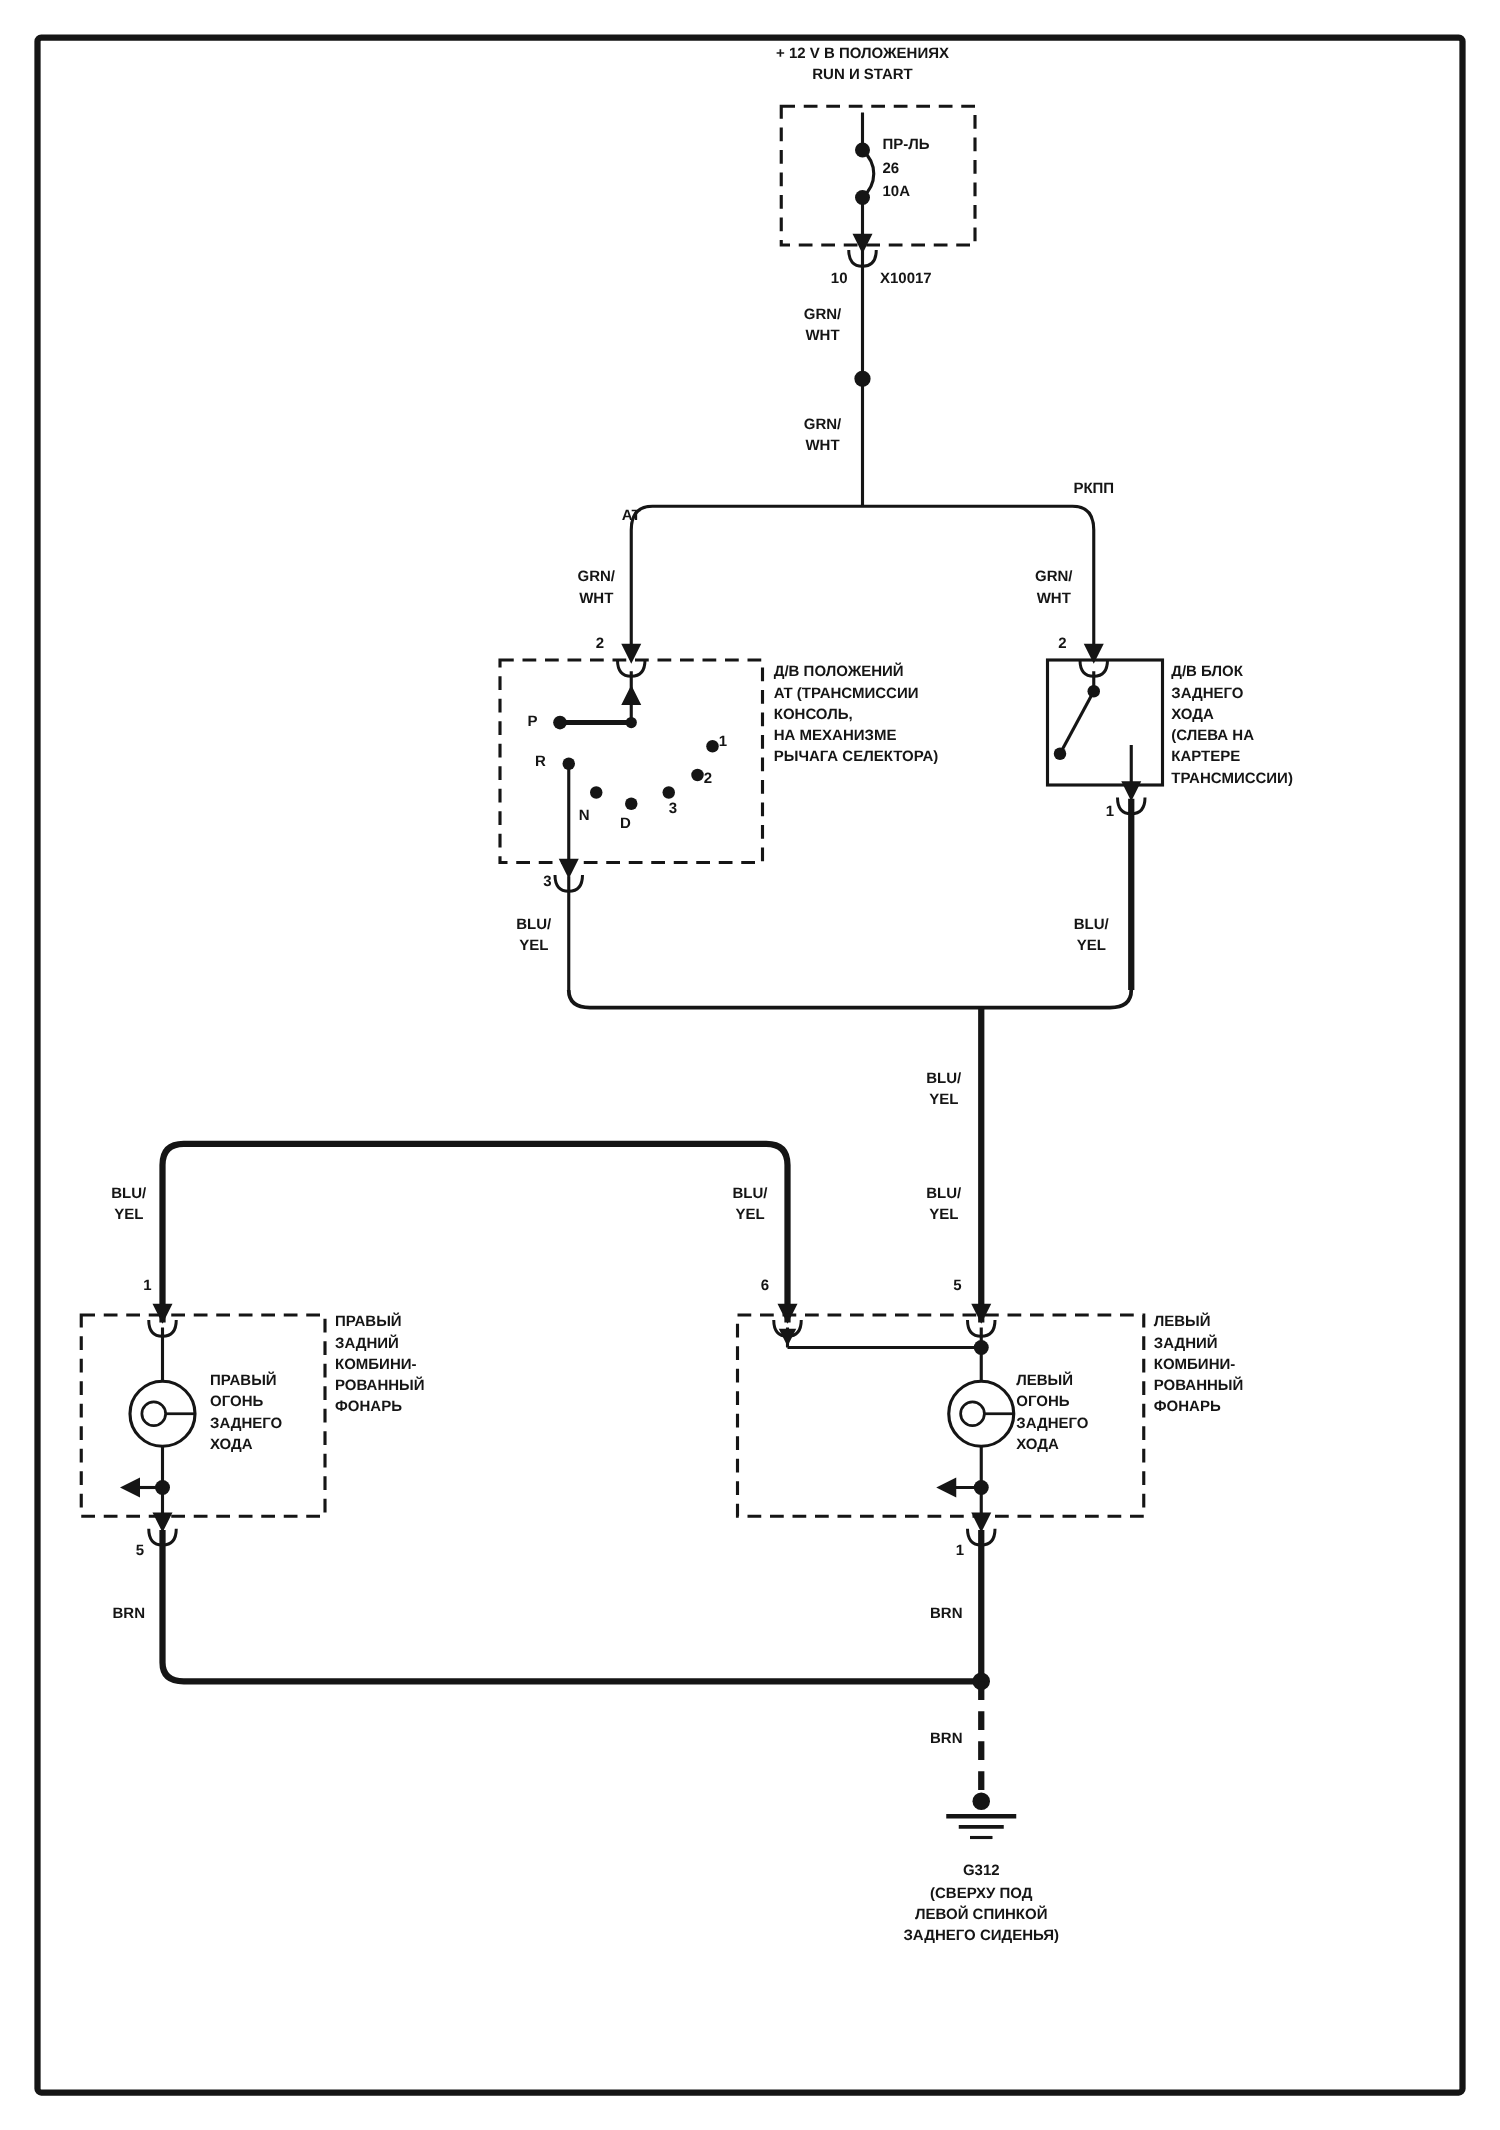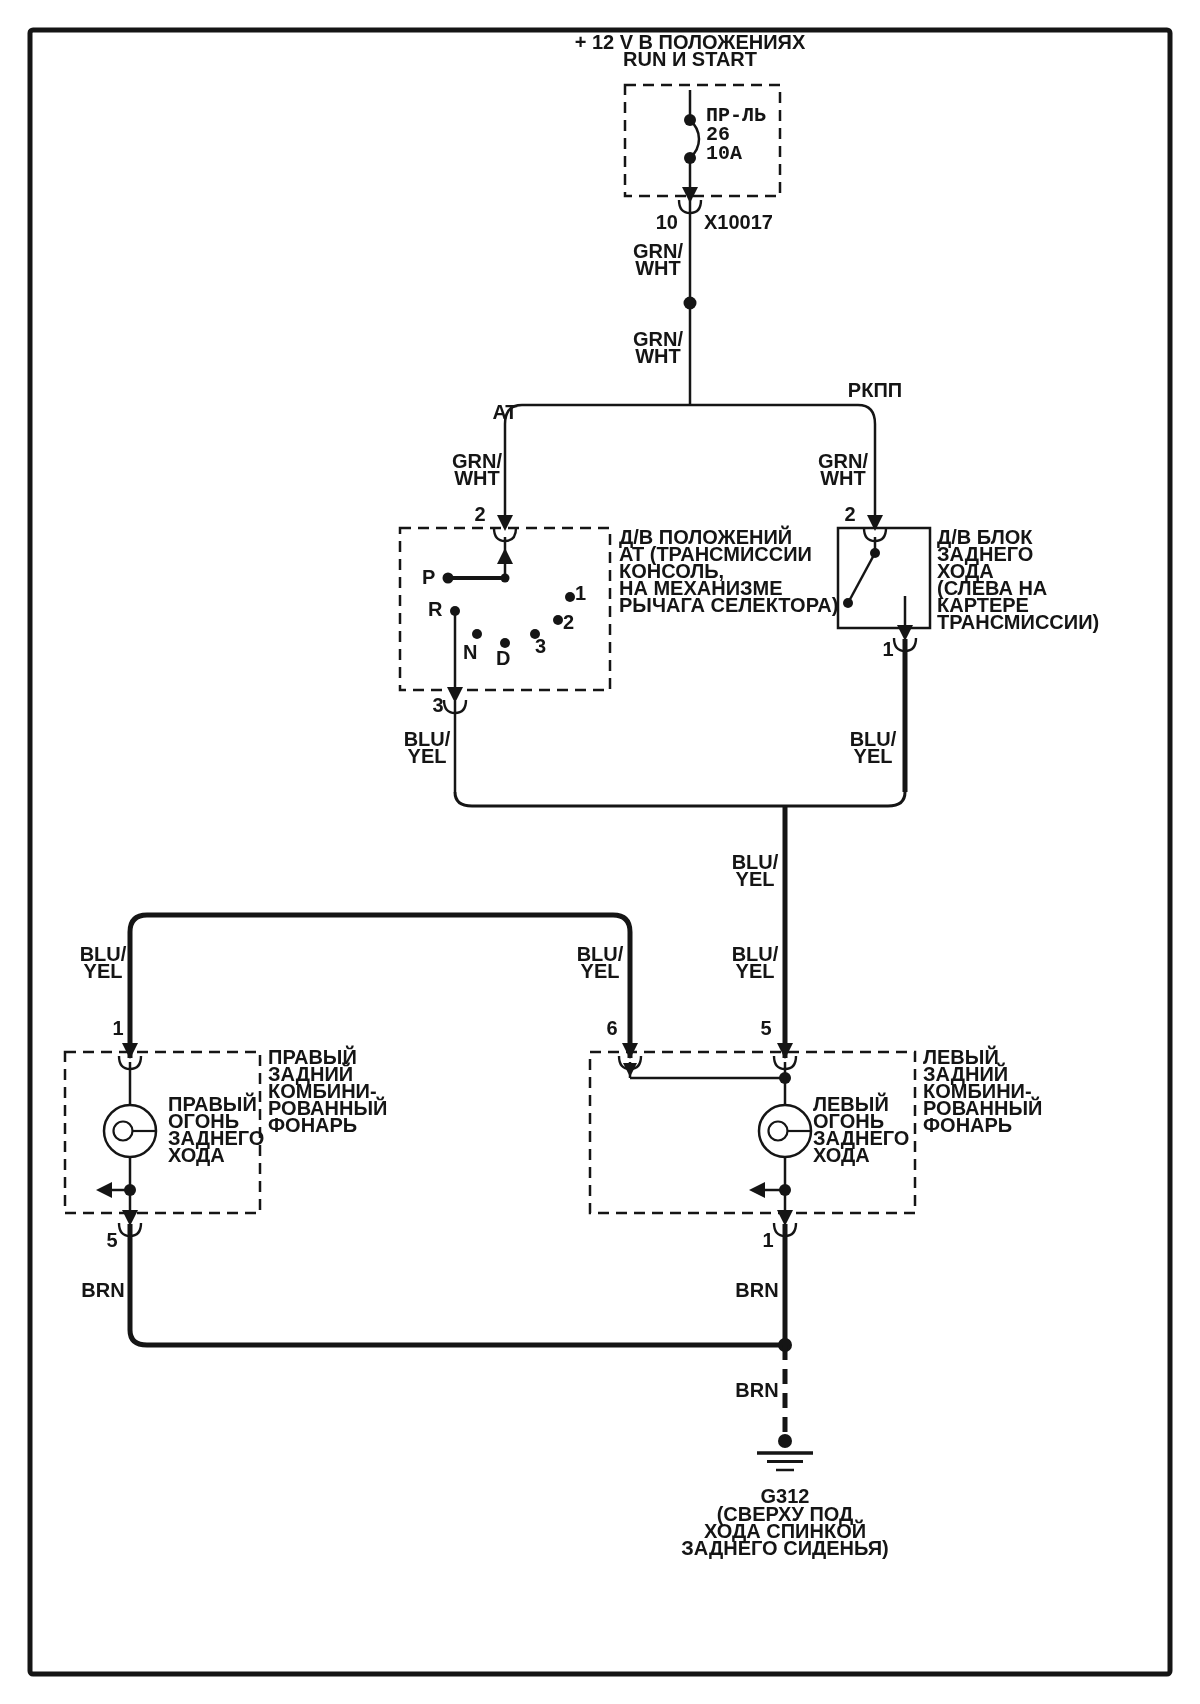--- a/index.html
+++ b/index.html
@@ -1,19 +1,19 @@
 <!DOCTYPE html>
 <html><head>
 <meta charset="utf-8">
 <style>
   html,body{margin:0;padding:0;background:#ffffff;}
   .page{position:relative;width:1200px;height:1704px;background:#ffffff;
         font-family:"Liberation Sans",sans-serif;color:#151515;overflow:hidden;}
   .page svg{position:absolute;left:0;top:0;}
-  .lbl{position:absolute;font-size:20px;font-weight:bold;line-height:17px;
+  .lbl{position:absolute;font-size:12px;font-weight:bold;line-height:17px;
        white-space:pre-line;color:#151515;}
   .c{text-align:center;}
   .r{text-align:right;}
   .u{}
 </style>
 </head>
 <body>
 
 <div class="page">
 
@@ -134,21 +134,21 @@
       <circle cx="785" cy="1441" r="7" fill="#151515" stroke="none"></circle>
       <line x1="757" y1="1453" x2="813" y2="1453" stroke-width="3.5"></line>
       <line x1="767" y1="1461.5" x2="803" y2="1461.5" stroke-width="3"></line>
       <line x1="776" y1="1470" x2="794" y2="1470" stroke-width="2.5"></line>
     </g>
   </svg>
 
   <div class="lbl c" style="left:540px;top:34px;width:300px;">+  12 V  В ПОЛОЖЕНИЯХ
 RUN И  START</div>
 
-  <div class="lbl" style="left:706px;top:106px;line-height:19px;font-family:Liberation Mono, monospace;">ПР-ЛЬ
+  <div class="lbl" style="left:706px;top:106px;line-height:19px;">ПР-ЛЬ
 26
 10А</div>
 
   <div class="lbl r" style="left:642px;top:214px;width:36px;">10</div>
   <div class="lbl u" style="left:704px;top:214px;">X10017</div>
 
   <div class="lbl c" style="left:622px;top:243px;width:72px;">GRN/
 WHT</div>
   <div class="lbl c" style="left:622px;top:331px;width:72px;">GRN/
 WHT</div>
@@ -225,16 +225,16 @@
 
   <div class="lbl c" style="left:102px;top:1232px;width:20px;">5</div>
   <div class="lbl c" style="left:758px;top:1232px;width:20px;">1</div>
 
   <div class="lbl c" style="left:67px;top:1282px;width:72px;">BRN</div>
   <div class="lbl c" style="left:721px;top:1282px;width:72px;">BRN</div>
   <div class="lbl c" style="left:721px;top:1382px;width:72px;">BRN</div>
 
   <div class="lbl c" style="left:715px;top:1488px;width:140px;">G312</div>
   <div class="lbl c" style="left:665px;top:1506px;width:240px;">(СВЕРХУ ПОД
-ХОДА СПИНКОЙ
+ЛЕВОЙ СПИНКОЙ
 ЗАДНЕГО СИДЕНЬЯ)</div>
 
 </div>
 
 </body></html>

